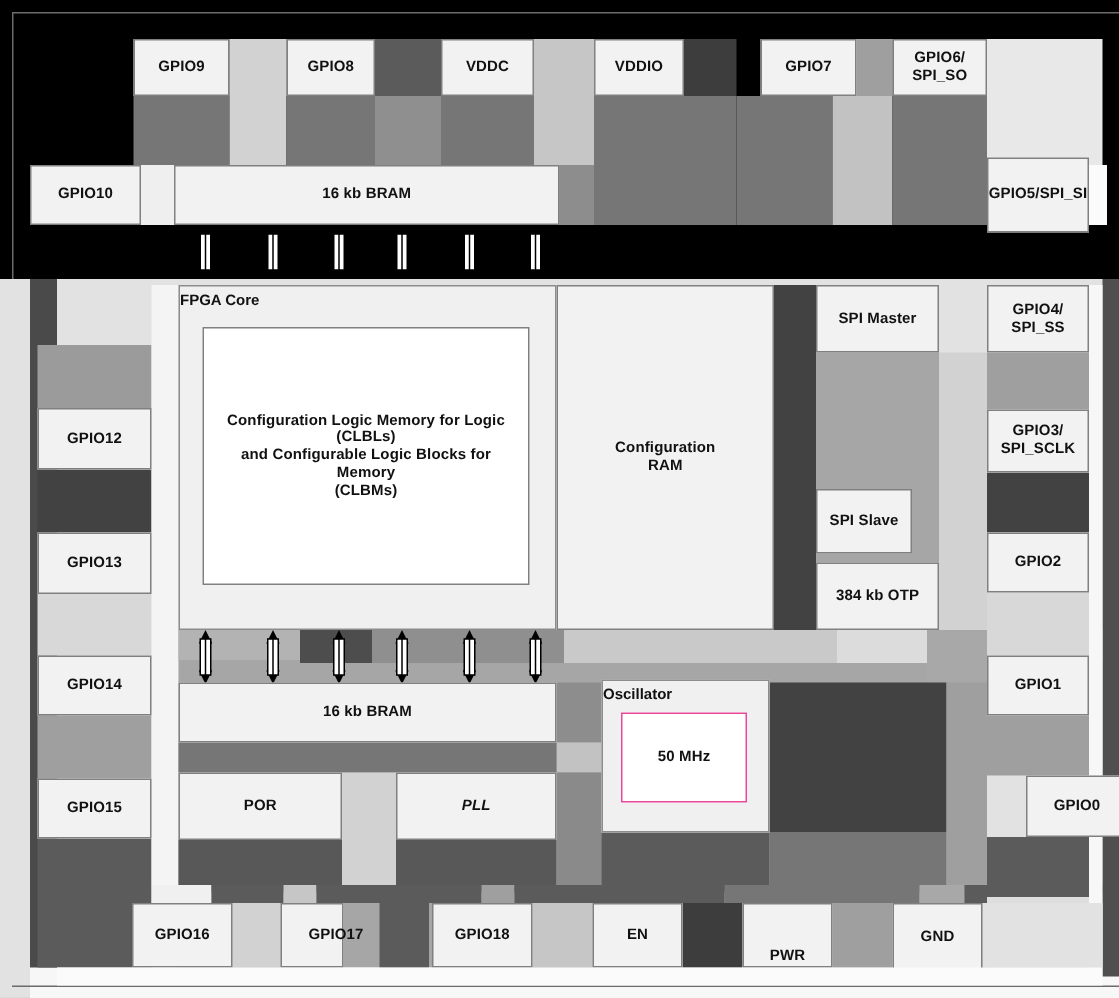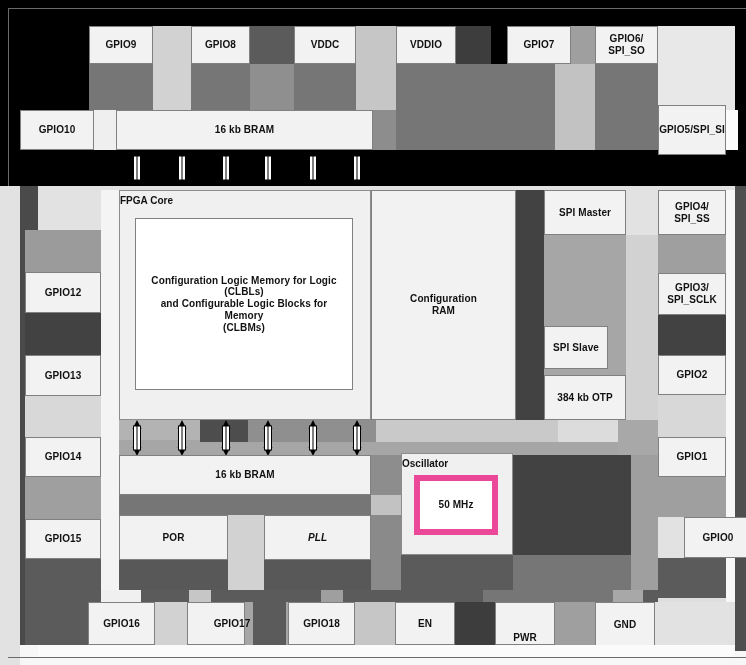--- a/index.html
+++ b/index.html
@@ -315,35 +315,35 @@
   <div class="blk" style="left:119px;top:515px;width:109px;height:45px;">
     <span>POR</span>
   </div>
   <div class="blk" style="left:264px;top:515px;width:107px;height:45px;font-style:italic;">
     <span>PLL</span>
   </div>
 
   <div class="region" style="left:401px;top:453px;width:112px;height:102px;">
     <div class="region-title">Oscillator</div>
   </div>
-  <div class="blk white" style="left:414px;top:475px;width:84px;height:60px;border:6px solid #ec4899;">
+  <div class="blk white" style="left:414px;top:475px;width:84px;height:60px;border:1px solid #ec4899;">
     <span>50 MHz</span>
   </div>
 
   <div class="tile" style="left:155px;top:602px;width:32px;height:43px;background:#d2d2d2;"></div>
   <div class="tile" style="left:253px;top:602px;width:33px;height:43px;background:#5b5b5b;"></div>
   <div class="tile" style="left:355px;top:602px;width:40px;height:43px;background:#c6c6c6;"></div>
   <div class="tile" style="left:455px;top:602px;width:40px;height:43px;background:#3d3d3d;"></div>
   <div class="tile" style="left:555px;top:602px;width:40px;height:43px;background:#9f9f9f;"></div>
   <div class="tile" style="left:655px;top:602px;width:80px;height:43px;background:#e2e2e2;"></div>
 
   <div class="blk" style="left:88px;top:602px;width:67px;height:43px;">
     <span>GPIO16</span>
   </div>
-  <div class="blk" style="left:187px;top:602px;width:58px;height:43px;padding-left:32px;">
+  <div class="blk" style="left:187px;top:602px;width:42px;height:43px;padding-left:32px;">
     <span>GPIO17</span>
   </div>
   <div class="blk" style="left:288px;top:602px;width:67px;height:43px;text-align:right;">
     <span>GPIO18</span>
   </div>
   <div class="blk" style="left:395px;top:602px;width:60px;height:43px;">
     <span>EN</span>
   </div>
   <div class="blk" style="left:495px;top:602px;width:60px;height:43px;align-items:flex-end;">
     <span>PWR</span>

